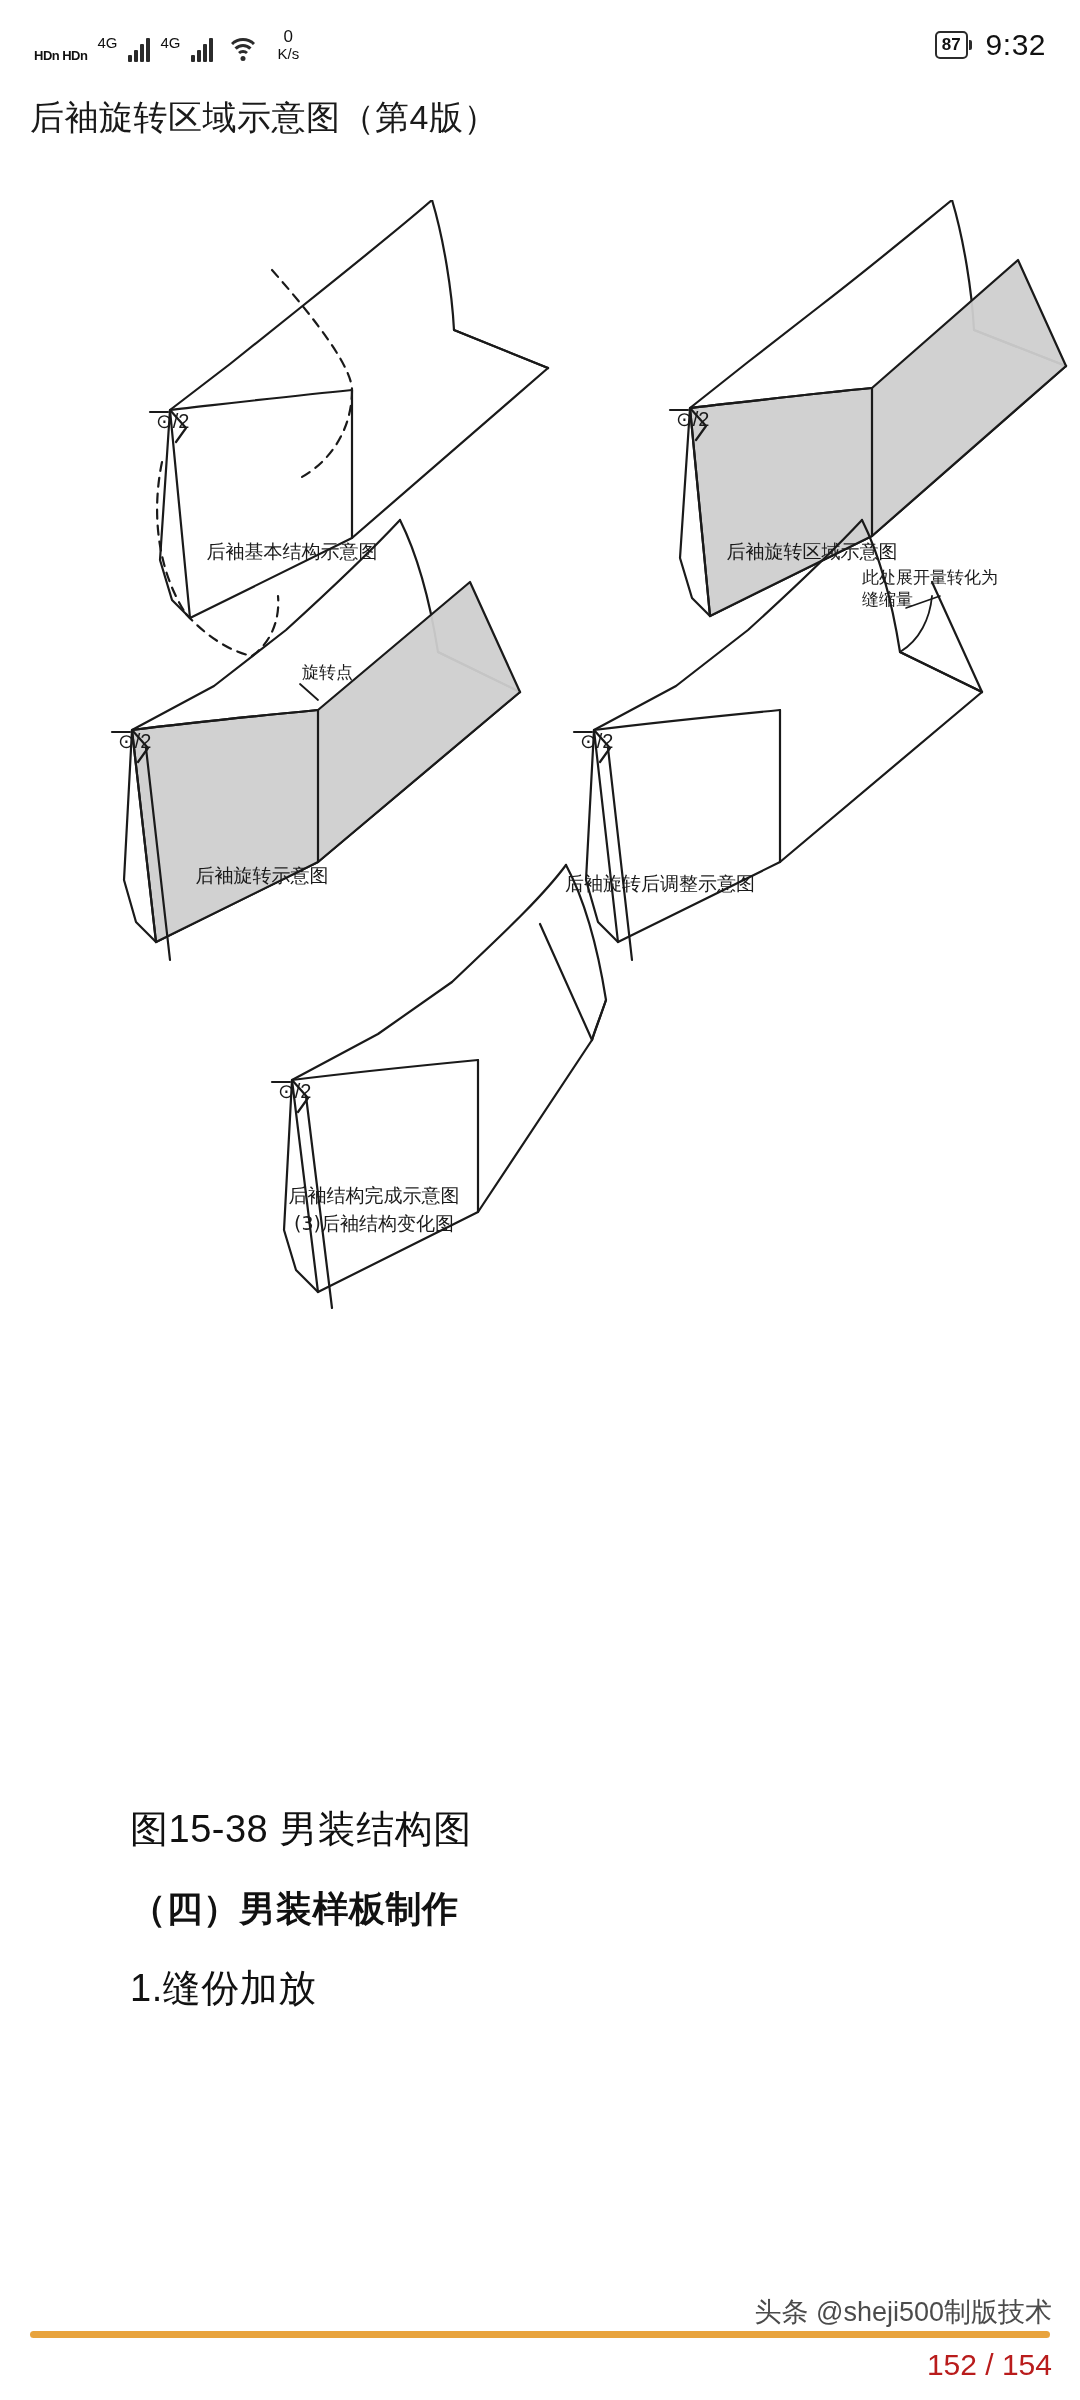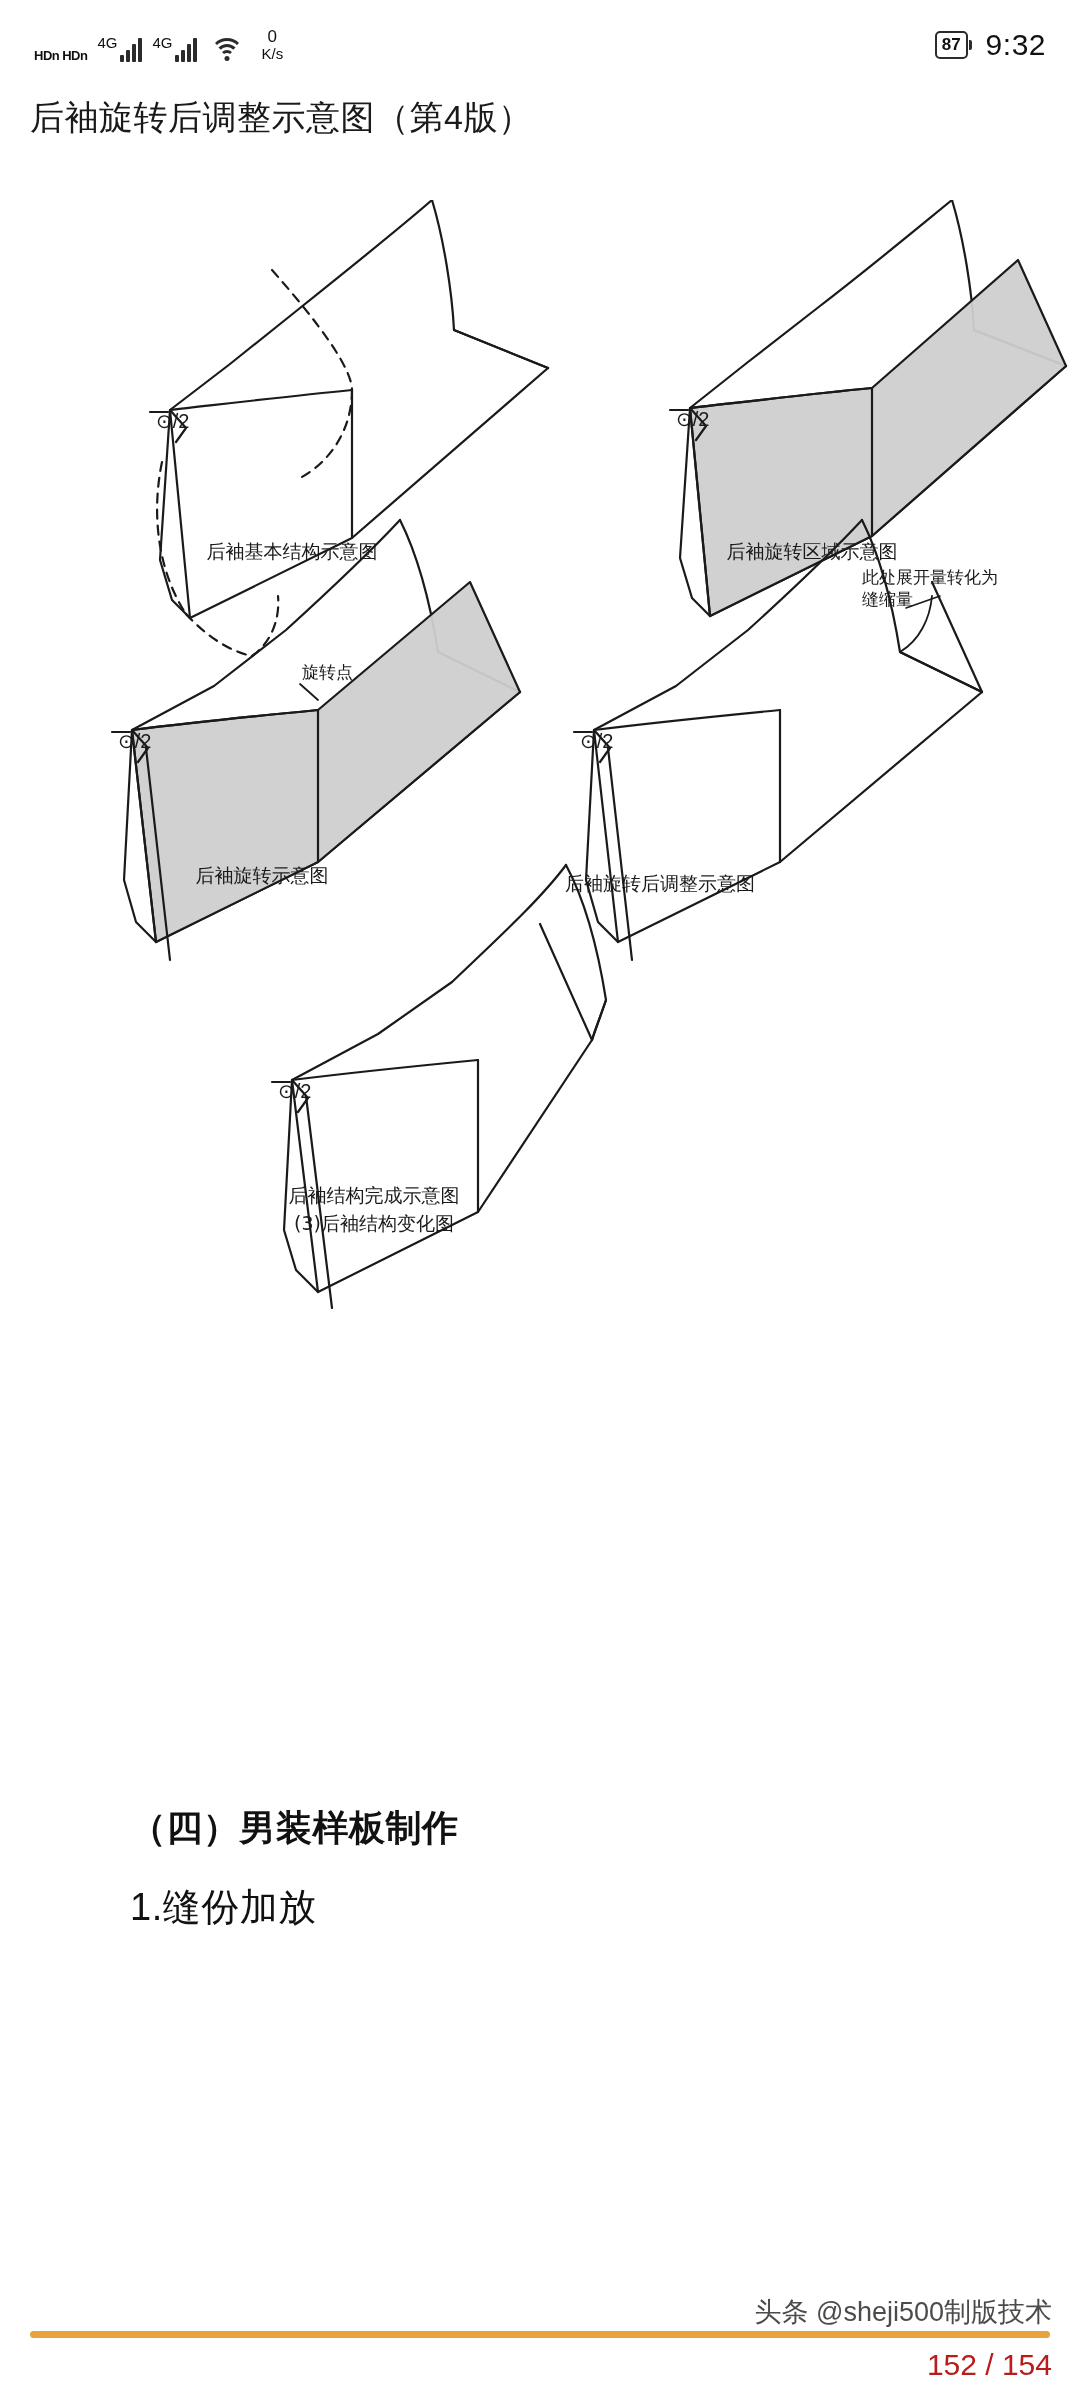--- a/index.html
+++ b/index.html
@@ -41,21 +41,21 @@
     line-height: 1;
   }
   .hd-badge {
     font-size: 13px;
     font-weight: bold;
     letter-spacing: -0.5px;
   }
   .sig-group {
     display: flex;
     align-items: flex-end;
-    gap: 3px;
+    gap: 11px;
   }
   .sig-label {
     font-size: 15px;
     margin-bottom: 11px;
   }
   .bars {
     display: flex;
     align-items: flex-end;
     gap: 2px;
     height: 26px;
@@ -252,21 +252,21 @@
   </div>
   <div class="status-right">
     <div class="battery">
       <span class="battery-body">87</span>
       <span class="battery-cap"></span>
     </div>
     <div class="clock">9:32</div>
   </div>
 </div>
 
-<div class="book-title">后袖旋转后调整示意图（第4版）</div>
+<div class="book-title">后袖旋转区域示意图（第4版）</div>
 
 <div class="figure">
 <svg width="1080" height="1590" viewBox="0 0 1080 1590" xmlns="http://www.w3.org/2000/svg">
   <g fill="none" stroke="#1a1a1a" stroke-width="2.2" stroke-linejoin="round" stroke-linecap="round">
 
     <g>
       <path d="M432,0 C400,28 350,68 300,108 L230,164 L170,210"></path>
       <path d="M432,0 C444,40 452,92 454,130 L548,168"></path>
       <path d="M170,210 L160,360 L172,400 L190,418"></path>
       <path d="M190,418 L352,338 L548,168"></path>
@@ -363,19 +363,20 @@
       <path d="M540,724 L592,840"></path>
     </g>
     <text x="278" y="898" font-family="Liberation Sans, sans-serif" font-size="20" fill="#1a1a1a" stroke="none">⊙/2</text>
     <text x="374" y="1002" font-family="DejaVu Sans, sans-serif" font-size="19" fill="#1a1a1a" stroke="none" text-anchor="middle">后袖结构完成示意图</text>
     <text x="374" y="1030" font-family="DejaVu Sans, sans-serif" font-size="19" fill="#1a1a1a" stroke="none" text-anchor="middle">(3)后袖结构变化图</text>
   </g>
 </svg>
 </div>
 
 <div class="body-text">
+  <div class="para">图15-38 男装结构图</div>
   <div class="para heading">（四）男装样板制作</div>
   <div class="para">1.缝份加放</div>
 </div>
 
 <div class="footer-rule"></div>
 <div class="watermark">头条 @sheji500制版技术</div>
 <div class="page-num">152 / 154</div>
 
 </body></html>

